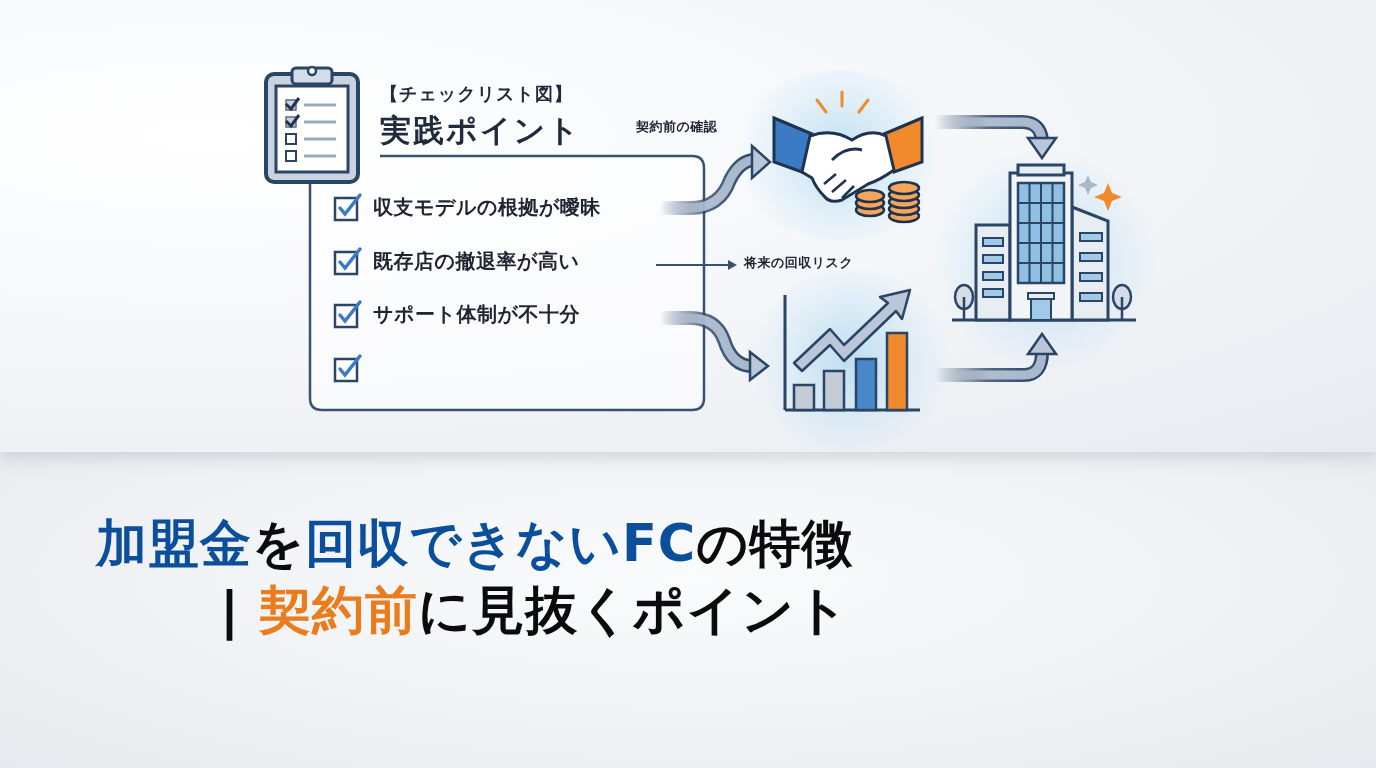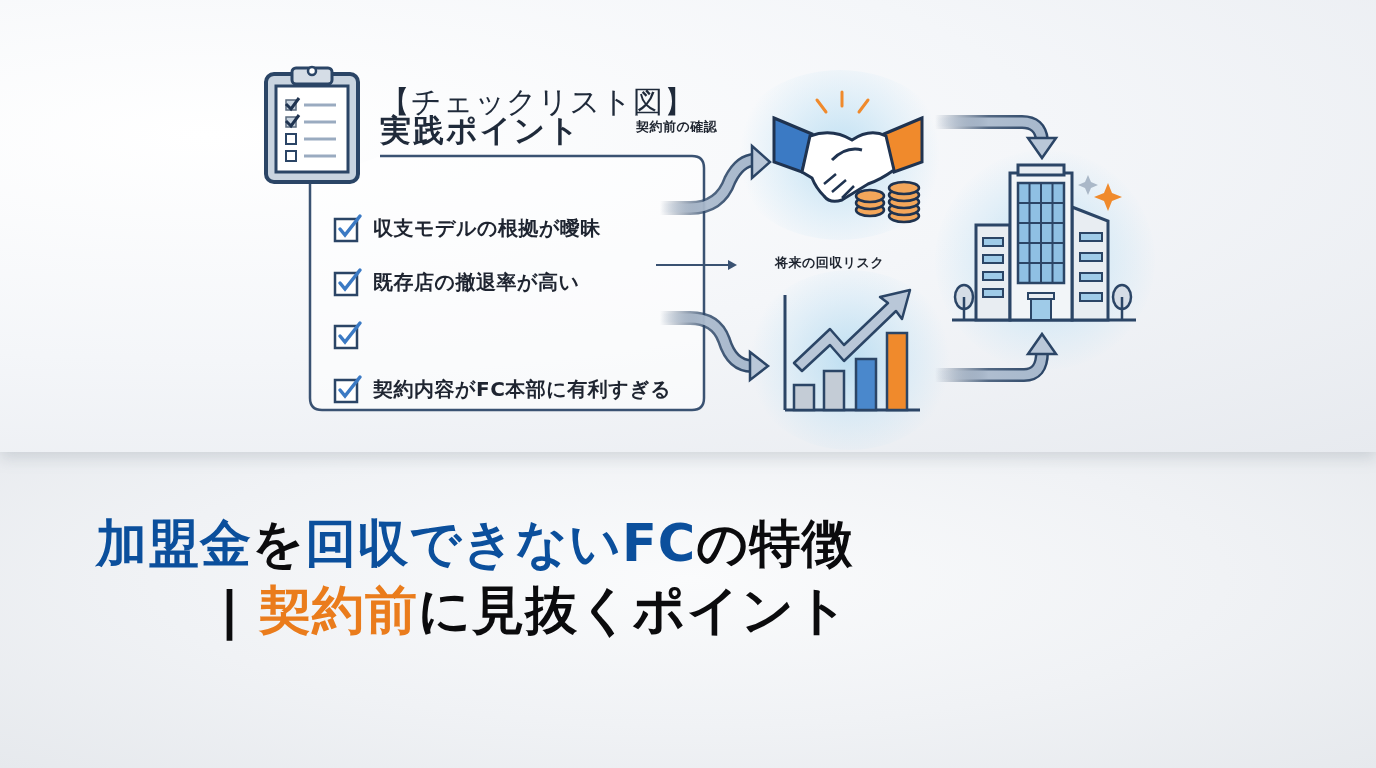--- a/index.html
+++ b/index.html
@@ -22,26 +22,25 @@
   .abs { position: absolute; }
   .glow {
     position: absolute; border-radius: 50%;
     background: radial-gradient(circle, rgba(173,216,240,0.75) 0%, rgba(190,225,245,0.35) 45%, rgba(230,240,248,0) 72%);
     z-index: 2;
   }
   .label-small {
     font-weight: bold; color: #1f2530; font-size: 13px; letter-spacing: 0.5px;
     white-space: nowrap;
   }
-  .header-sub { font-size: 30px; font-weight: normal; color: #1f2a3a; letter-spacing: 1px; }
+  .header-sub { font-size: 18px; font-weight: bold; color: #1f2a3a; letter-spacing: 1px; }
   .header-main { font-size: 31px; font-weight: bold; color: #1f2a3a; letter-spacing: 2px; }
   .check-item {
     position: absolute; left: 333px; display: flex; align-items: center; gap: 10px;
     z-index: 5;
-    margin-top: 21px;
   }
   .check-item .txt { font-size: 20px; font-weight: bold; color: #1e2430; letter-spacing: 0.5px; white-space: nowrap; }
   .title-line {
     position: absolute; white-space: nowrap; font-weight: 900;
     font-family: "DejaVu Sans", sans-serif; z-index: 5;
   }
   .t1 { left: 96px; top: 510px; font-size: 51px; letter-spacing: 1px; }
   .t2 { left: 220px; top: 576px; font-size: 52px; letter-spacing: 1px; }
   .blue { color: #0b4f9c; }
   .orange { color: #ea7c1c; }
@@ -126,31 +125,31 @@
     <rect x="2" y="6" width="22" height="22" fill="#fff" stroke="#2b4566" stroke-width="2.5"></rect>
     <path d="M7 16 L12 22 L27 3" fill="none" stroke="#3b7ac4" stroke-width="3.5" stroke-linecap="round"></path>
   </svg>
   <span class="txt">既存店の撤退率が高い</span>
 </div>
 <div class="check-item" style="top:299px;">
   <svg width="30" height="30" viewBox="0 0 30 30">
     <rect x="2" y="6" width="22" height="22" fill="#fff" stroke="#2b4566" stroke-width="2.5"></rect>
     <path d="M7 16 L12 22 L27 3" fill="none" stroke="#3b7ac4" stroke-width="3.5" stroke-linecap="round"></path>
   </svg>
+  <span class="txt">サポート体制が不十分</span>
 </div>
 <div class="check-item" style="top:353px;">
   <svg width="30" height="30" viewBox="0 0 30 30">
     <rect x="2" y="6" width="22" height="22" fill="#fff" stroke="#2b4566" stroke-width="2.5"></rect>
     <path d="M7 16 L12 22 L27 3" fill="none" stroke="#3b7ac4" stroke-width="3.5" stroke-linecap="round"></path>
   </svg>
-  <span class="txt">契約内容がFC本部に有利すぎる</span>
 </div>
 
 <div class="abs label-small" style="left:636px; top:118px; z-index:5;">契約前の確認</div>
-<div class="abs label-small" style="left:744px; top:254px; z-index:5;margin-left:31px;">将来の回収リスク</div>
+<div class="abs label-small" style="left:744px; top:254px; z-index:5;">将来の回収リスク</div>
 
 <svg class="abs" style="left:772px; top:88px; z-index:4;" width="160" height="140" viewBox="0 0 160 140">
 
   <line x1="70" y1="4" x2="70" y2="18" stroke="#f08a2c" stroke-width="3" stroke-linecap="round"></line>
   <line x1="45" y1="12" x2="54" y2="24" stroke="#f08a2c" stroke-width="3" stroke-linecap="round"></line>
   <line x1="96" y1="12" x2="87" y2="24" stroke="#f08a2c" stroke-width="3" stroke-linecap="round"></line>
 
   <polygon points="2,30 40,46 30,84 2,74" fill="#3b7ac4" stroke="#1f3350" stroke-width="3"></polygon>
 
   <polygon points="150,30 112,46 122,84 150,74" fill="#f08a2c" stroke="#1f3350" stroke-width="3"></polygon>

